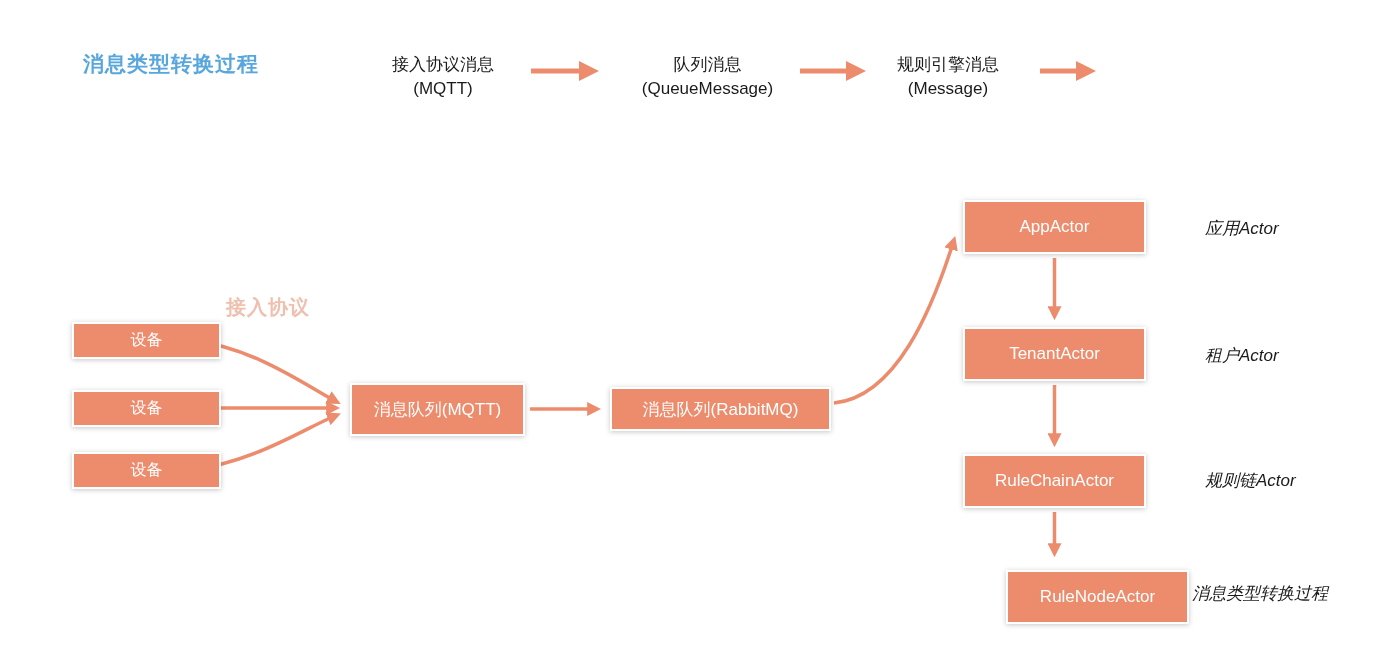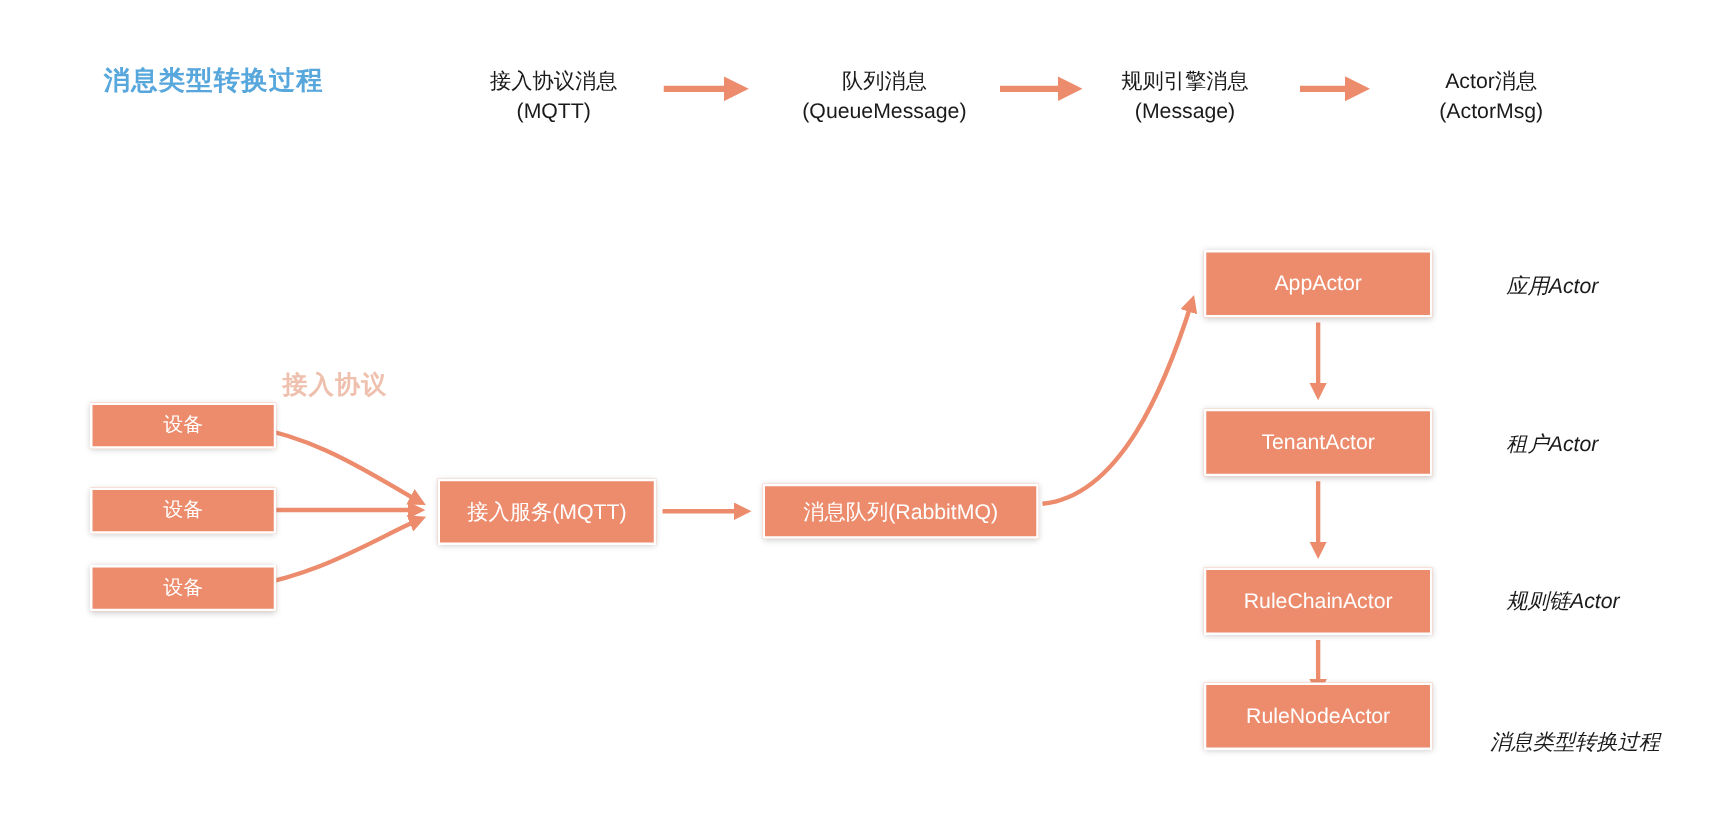--- a/index.html
+++ b/index.html
@@ -129,37 +129,33 @@
     <div>(MQTT)</div>
   </div>
   <div class="flow-step" style="left:620px; width:175px;">
     <div>队列消息</div>
     <div>(QueueMessage)</div>
   </div>
   <div class="flow-step" style="left:868px; width:160px;">
     <div>规则引擎消息</div>
     <div>(Message)</div>
   </div>
-  <div class="flow-step" style="left:1113px; width:160px;">
-    <div>Actor消息</div>
-    <div>(ActorMsg)</div>
-  </div>
 
   <div class="watermark">接入协议</div>
 
   <div class="node device" style="top:322px;">设备</div>
   <div class="node device" style="top:390px;">设备</div>
   <div class="node device" style="top:452px;">设备</div>
 
-  <div class="node" style="left:350px; top:383px; width:175px; height:53px;">接入服务(MQTT)</div>
+  <div class="node" style="left:350px; top:383px; width:175px; height:53px;">消息队列(MQTT)</div>
   <div class="node" style="left:610px; top:387px; width:221px; height:44px;">消息队列(RabbitMQ)</div>
 
   <div class="node actor" style="top:200px;">AppActor</div>
   <div class="node actor" style="top:454px;">RuleChainActor</div>
   <div class="node actor" style="top:327px;">TenantActor</div>
-  <div class="node actor" style="top:546px;">RuleNodeActor</div>
+  <div class="node actor" style="top:570px;margin-left:43px;">RuleNodeActor</div>
 
   <div class="annotation" style="left:1205px; top:217px;">应用Actor</div>
   <div class="annotation" style="left:1205px; top:344px;">租户Actor</div>
   <div class="annotation" style="left:1205px; top:469px;">规则链Actor</div>
   <div class="annotation" style="left:1192px; top:582px;">消息类型转换过程</div>
 
 </div>
 
 </body></html>

